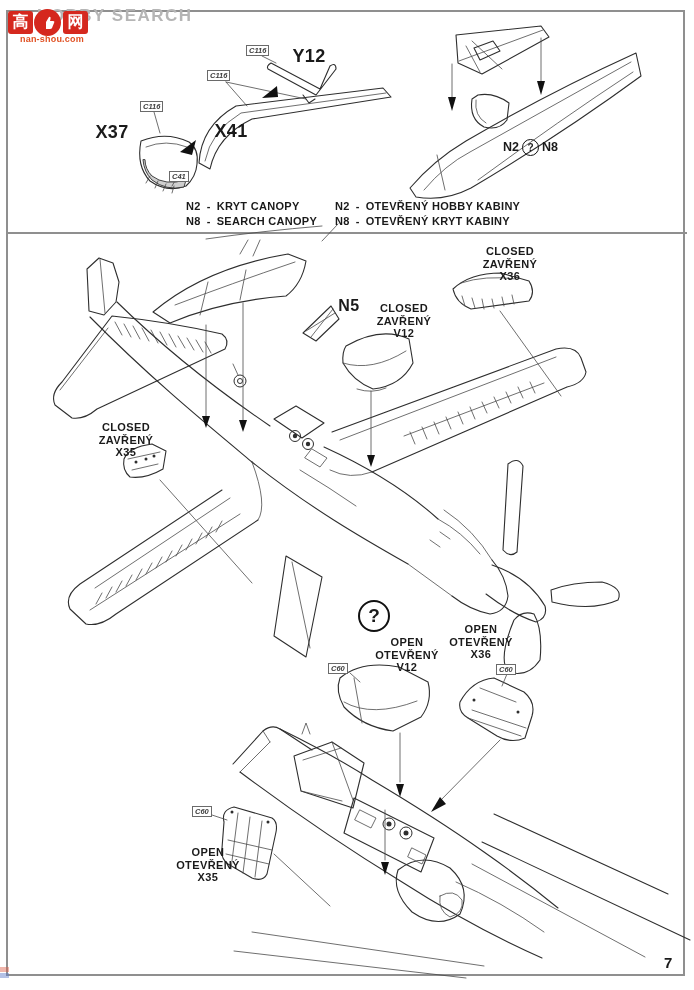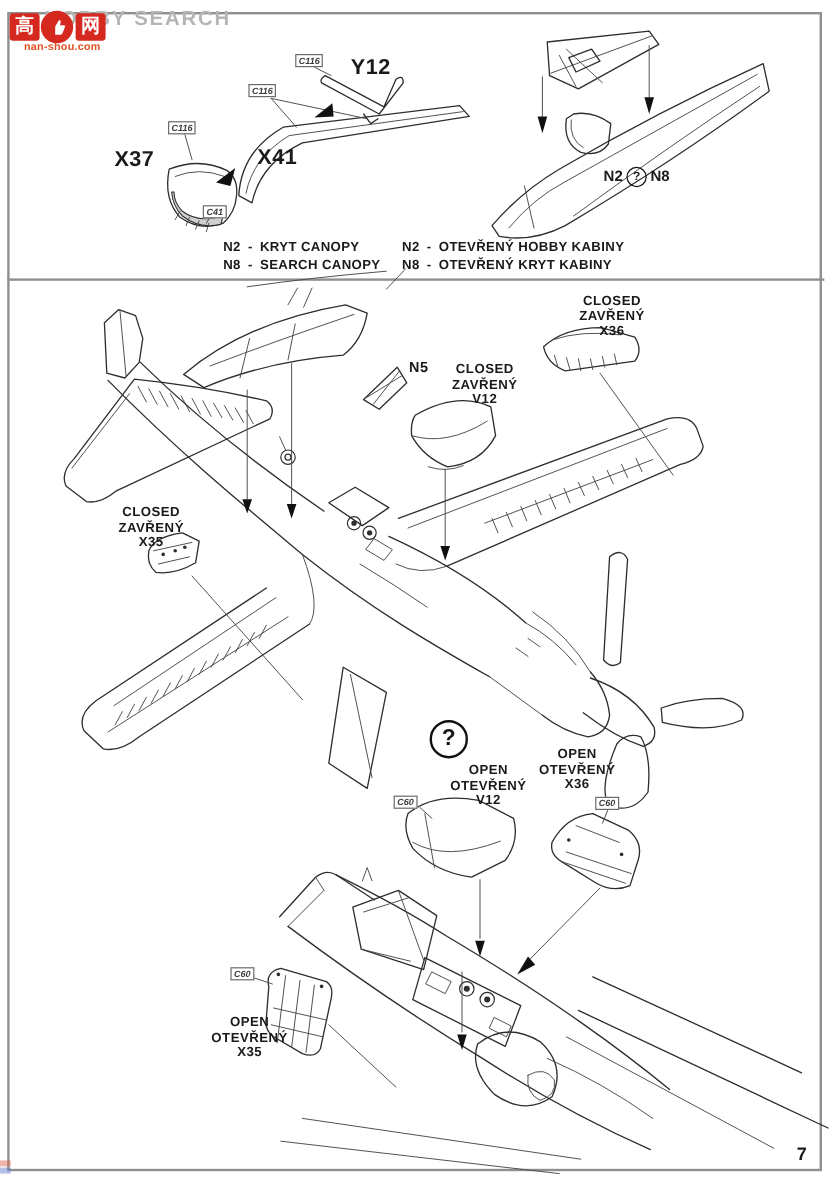--- a/index.html
+++ b/index.html
@@ -268,21 +268,21 @@
   <div class="lbl" style="left:363px;top:302px;width:82px;">
     <div>CLOSED</div>
     <div>ZAVŘENÝ</div>
     <div>V12</div>
   </div>
   <div class="lbl" style="left:85px;top:421px;width:82px;">
     <div>CLOSED</div>
     <div>ZAVŘENÝ</div>
     <div>X35</div>
   </div>
-  <div class="lbl" style="left:334px;top:300px;width:30px;font-size:12px;">N5</div>
+  <div class="lbl" style="left:334px;top:300px;width:30px;font-size:16px;">N5</div>
 
   <div class="lbl" style="left:366px;top:636px;width:82px;">
     <div>OPEN</div>
     <div>OTEVŘENÝ</div>
     <div>V12</div>
   </div>
   <div class="lbl" style="left:440px;top:623px;width:82px;">
     <div>OPEN</div>
     <div>OTEVŘENÝ</div>
     <div>X36</div>

